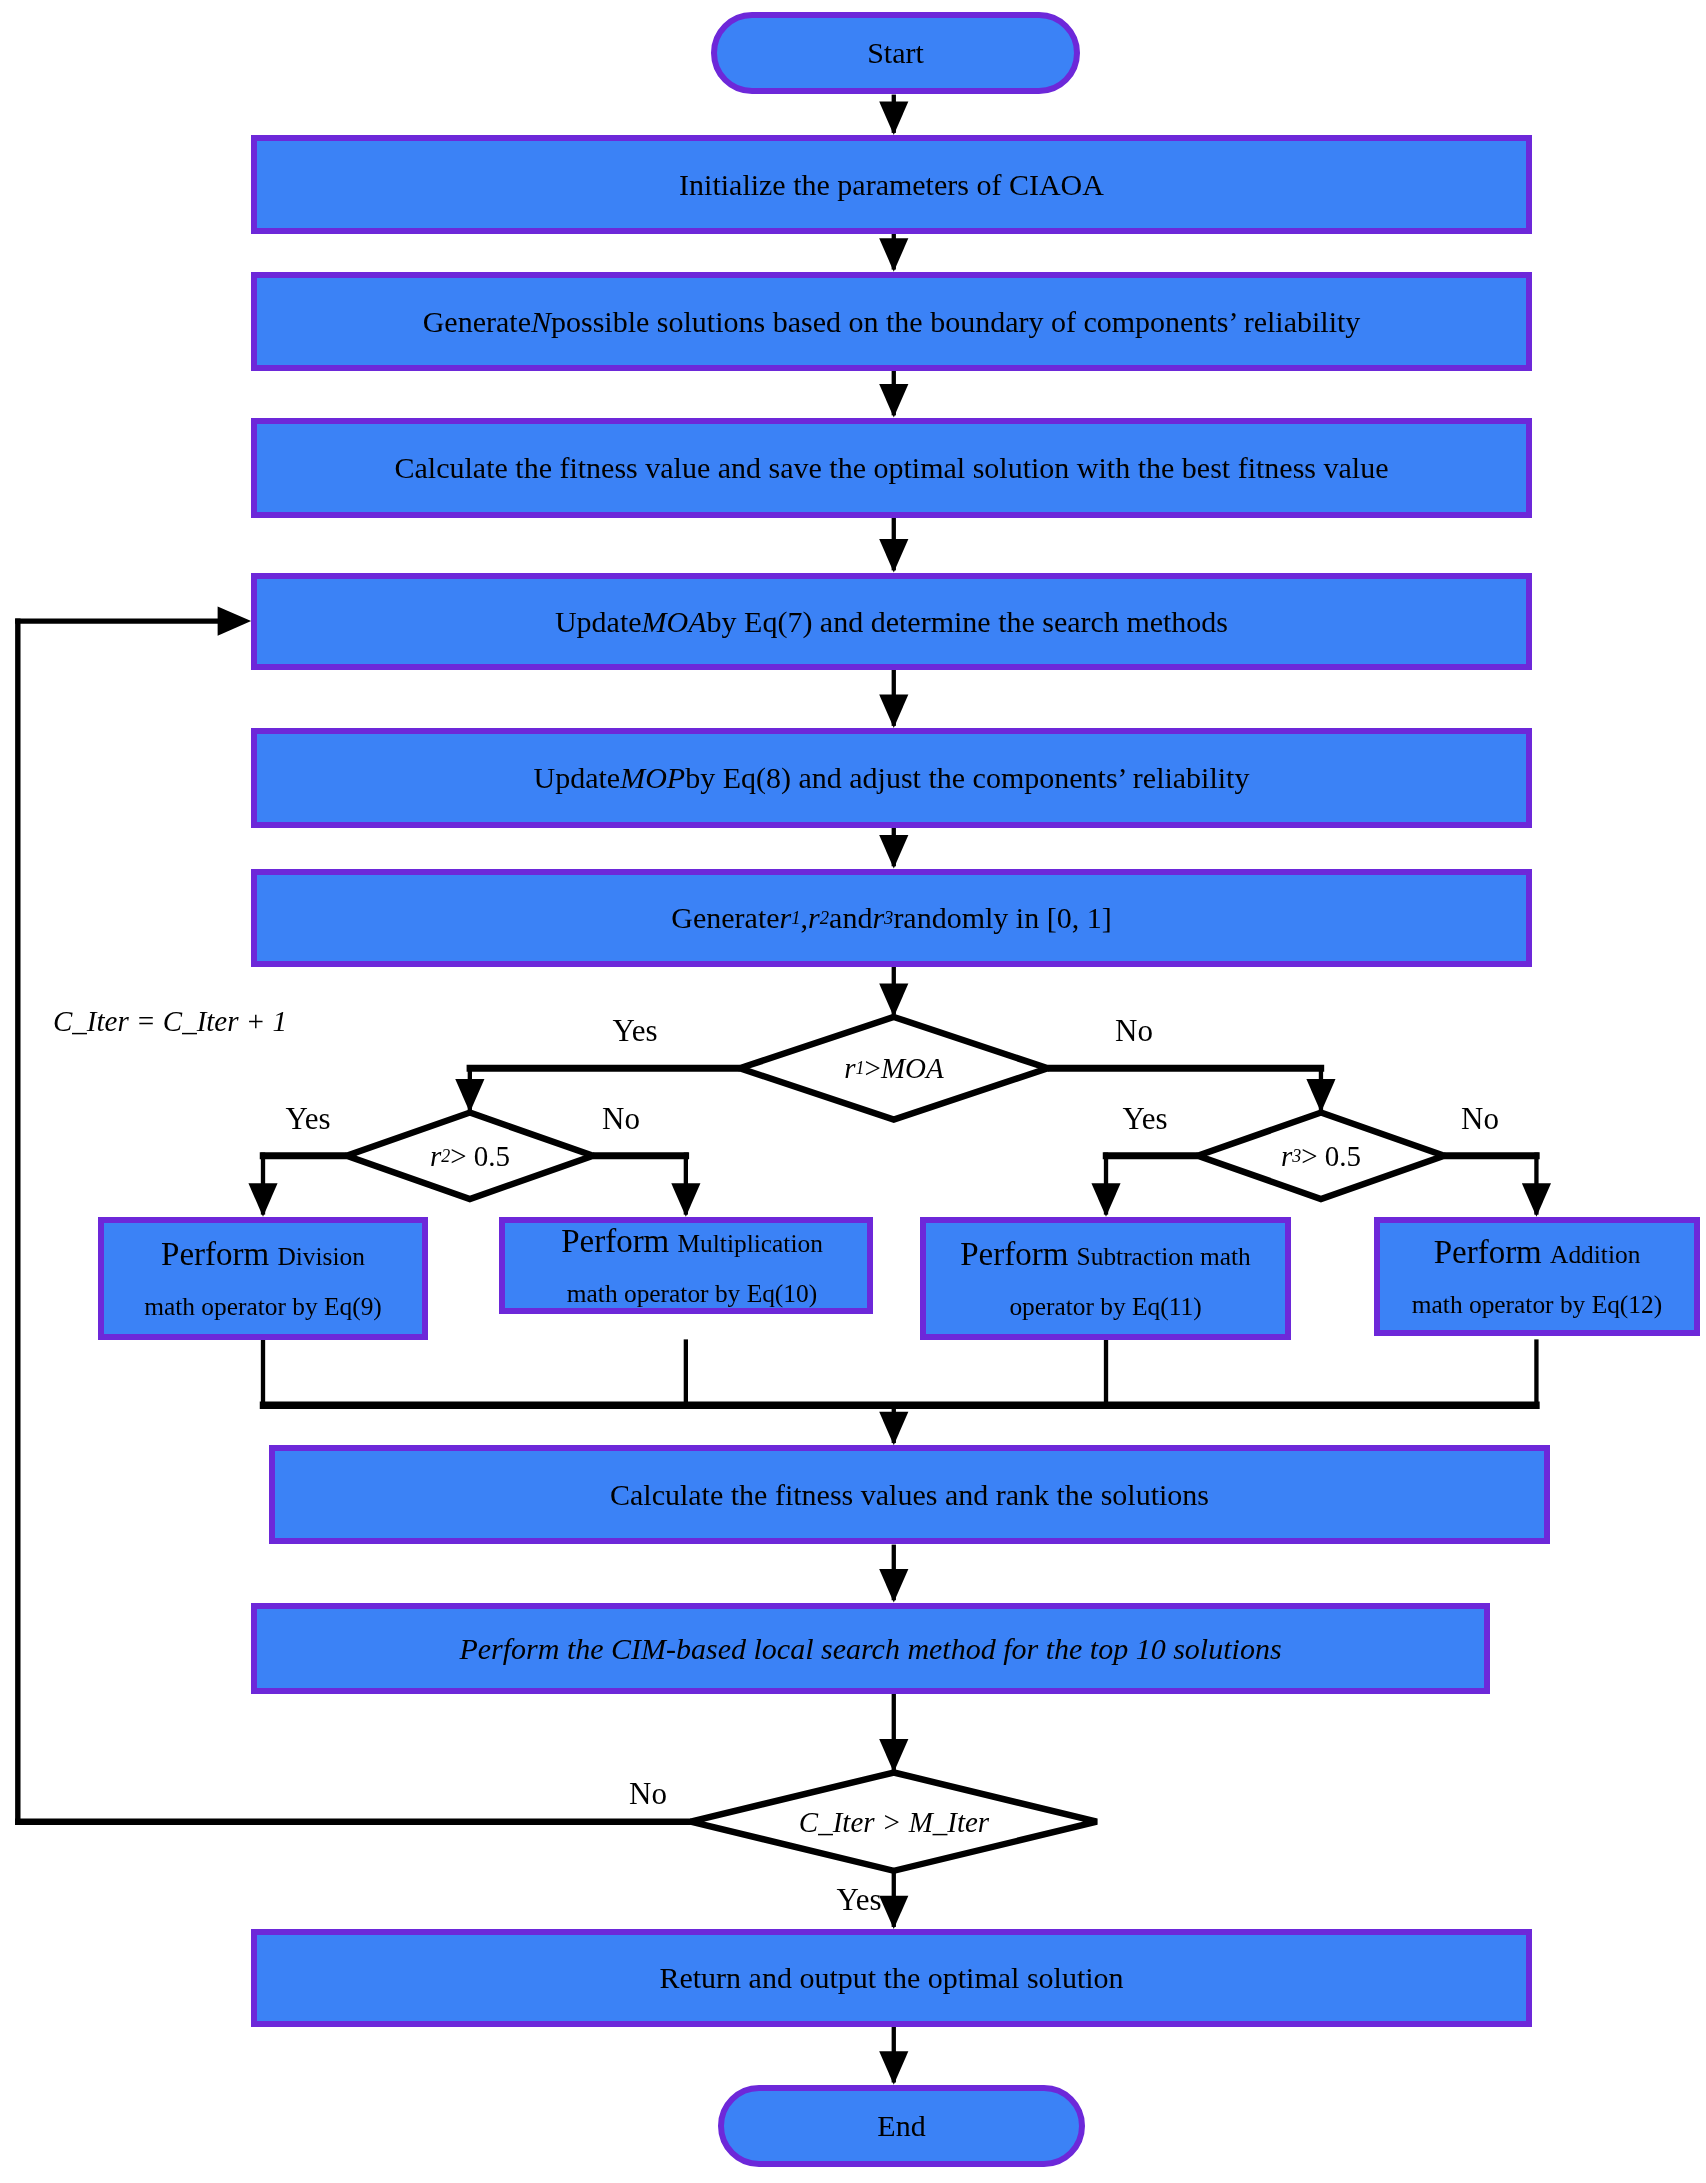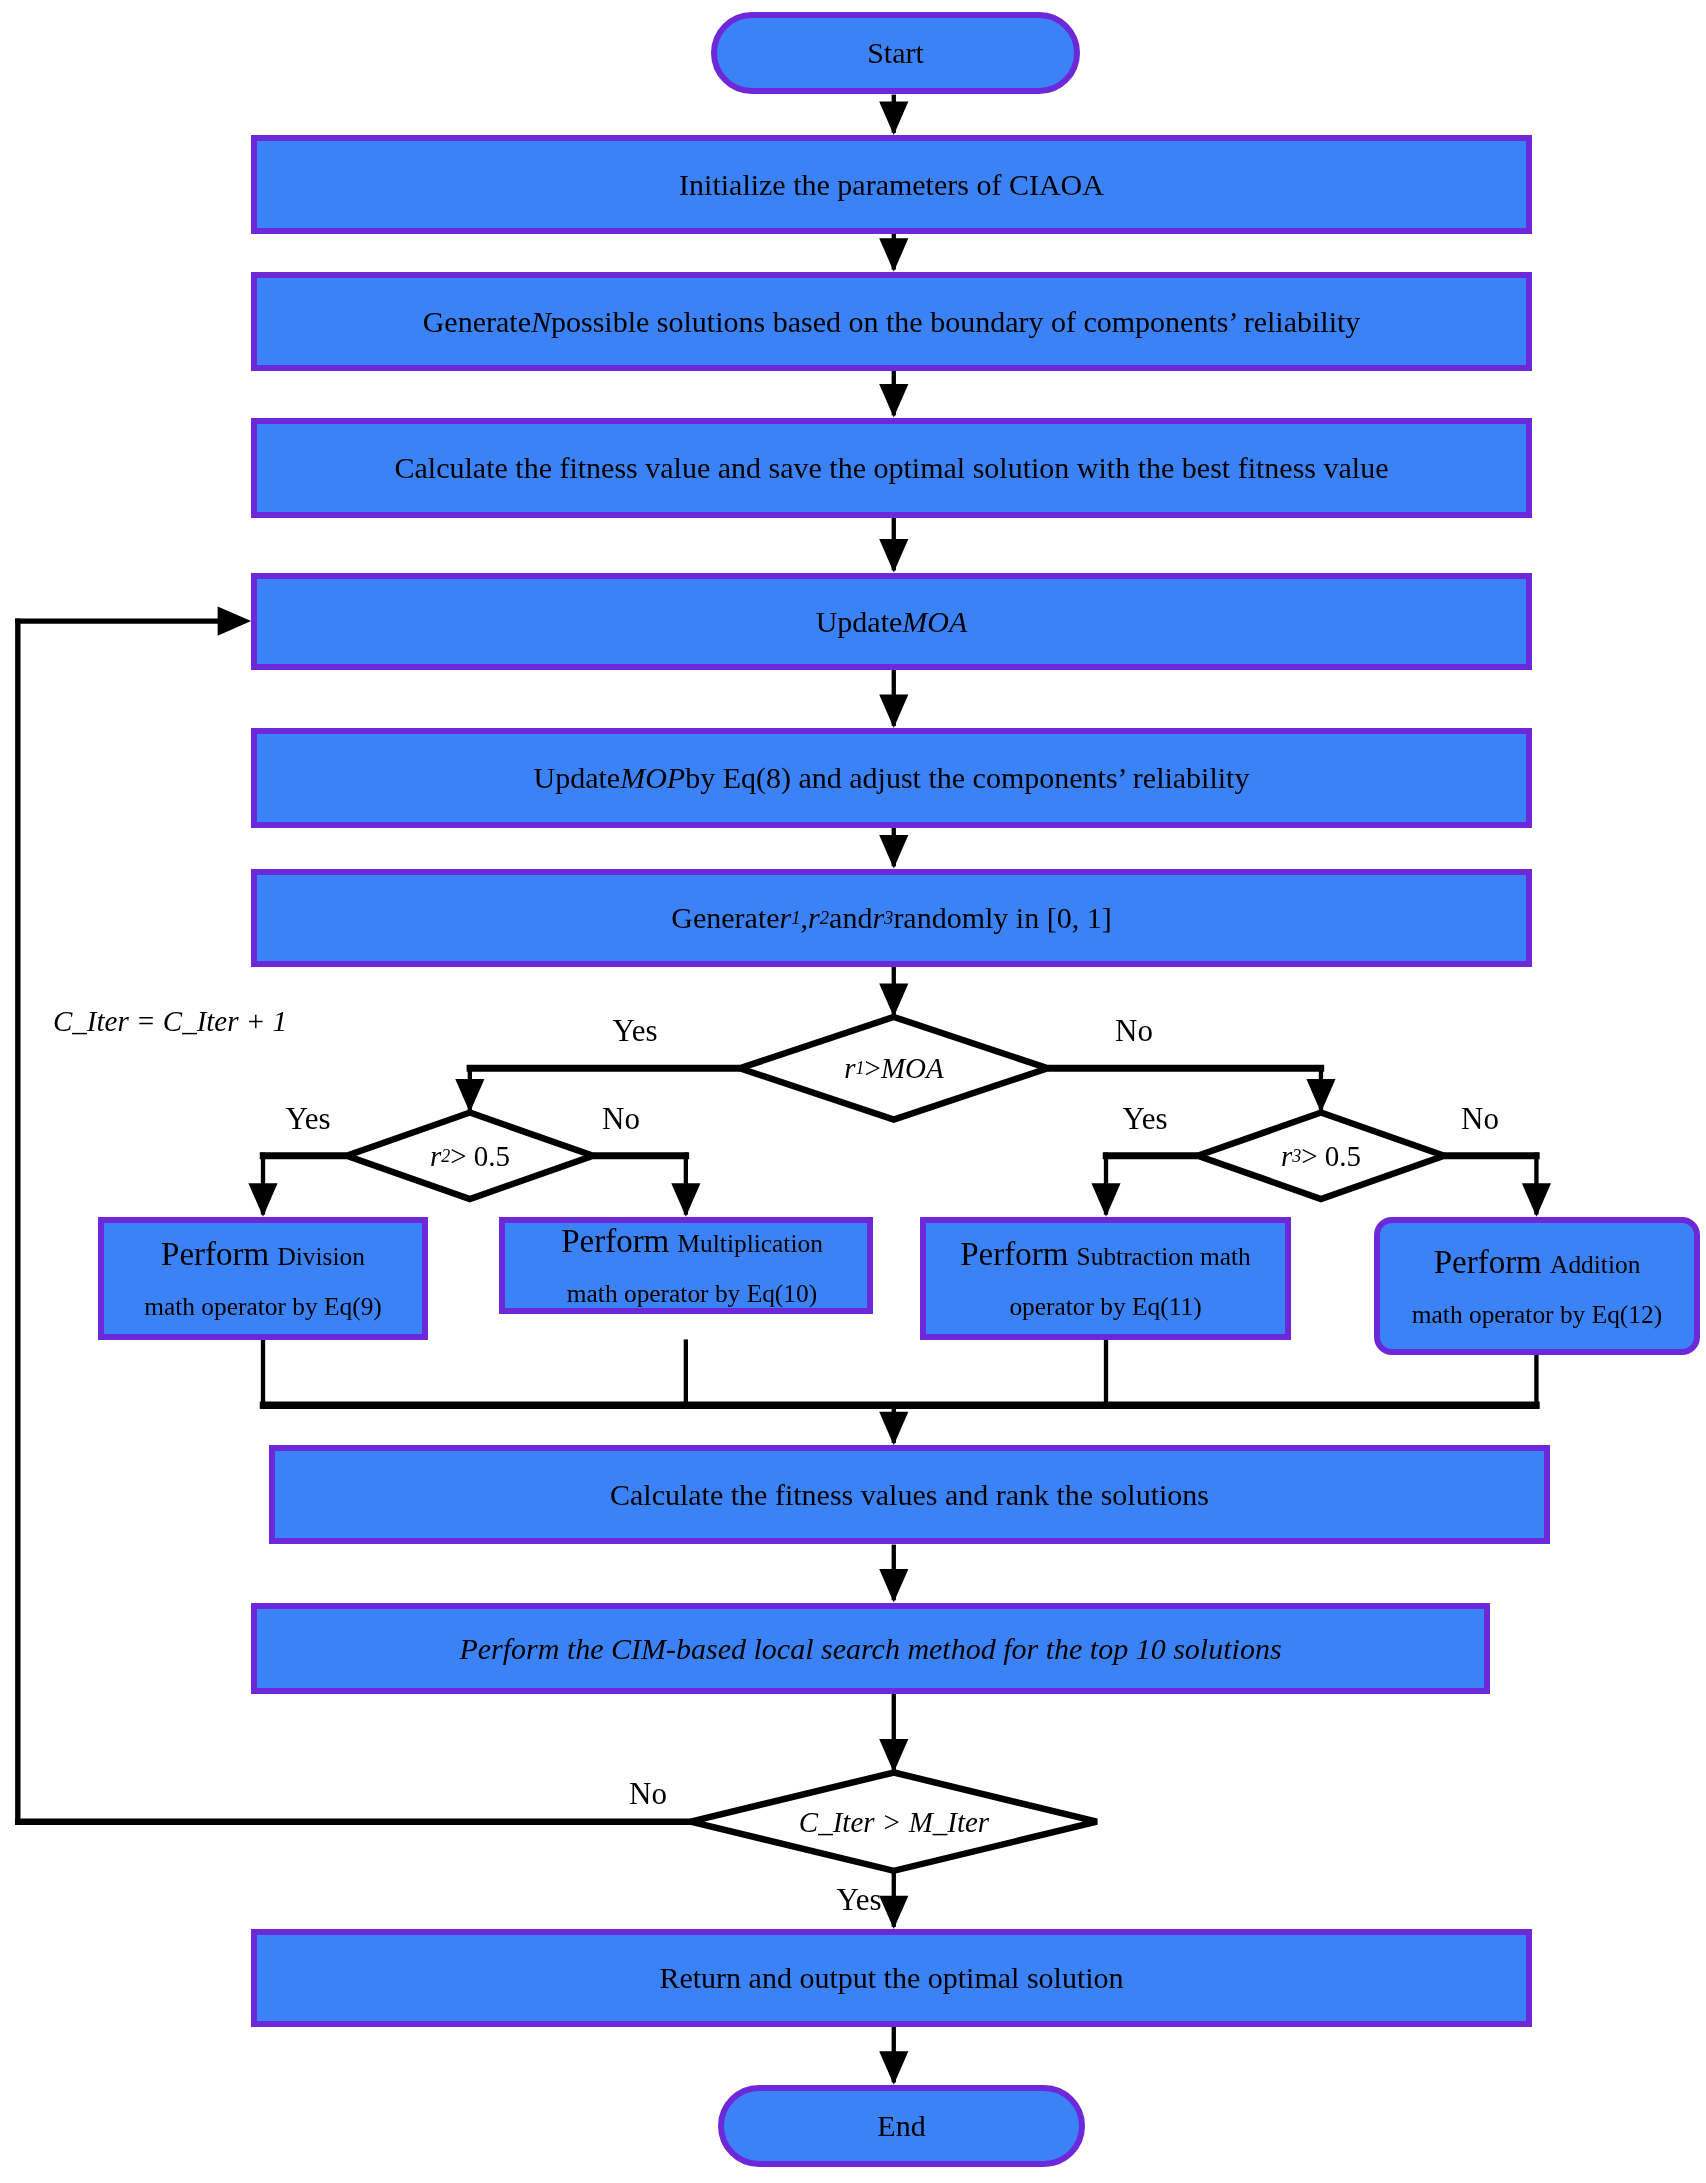--- a/index.html
+++ b/index.html
@@ -90,21 +90,21 @@
   #start { left: 711px; top: 12.4px;   width: 369px;  height: 82px; }
   #b1    { left: 251px;  top: 135px;  width: 1281px; height: 99px; }
   #b2    { left: 251px;  top: 272px;  width: 1281px; height: 99px; }
   #b3    { left: 251px;  top: 418px;  width: 1281px; height: 100px; }
   #b4    { left: 251px;  top: 573px; width: 1281px; height: 97px; }
   #b5    { left: 251px;  top: 728px; width: 1281px; height: 100px; }
   #b6    { left: 251px;  top: 869px; width: 1281px; height: 98px; }
   #opA   { left: 98px;  top: 1217px; width: 330px;  height: 123px; }
   #opB   { left: 499px;  top: 1217px; width: 374px;  height: 97px; padding-left: 12px; }
   #opC   { left: 920px; top: 1217px; width: 371px;  height: 123px; }
-  #opD   { left: 1374px; top: 1217px; width: 326px;  height: 138px; border-radius: 18px; }
+  #opD   { left: 1374px; top: 1217px; width: 326px;  height: 119px; }
   #calc  { left: 251px;  top: 1445px; width: 1281px; height: 99px; margin-left: 18px; }
   #cim   { left: 251px;  top: 1603px; width: 1239px; height: 91px; font-style: italic; }
   #ret   { left: 251px;  top: 1929px; width: 1281px; height: 98px; }
   #end   { left: 718px; top: 2085px; width: 367px;  height: 82px; }
 
   #d1-label { left: 740px; top: 1017px; width: 308px; height: 103px; }
   #d2-label { left: 347px;  top: 1113px; width: 246px; height: 86px; }
   #d3-label { left: 1198px; top: 1113px; width: 246px; height: 86px; }
   #d4-label { left: 691px; top: 1773px; width: 406px; height: 98px; }
 
@@ -196,20 +196,21 @@
   <div id="b1" class="node">Initialize the parameters of CIAOA</div>
   <div id="b2" class="node">
       <span>Generate </span>
       <span class="seg-i">N</span>
       <span> possible solutions based on the boundary of components’ reliability</span>
     </div>
   <div id="b3" class="node">Calculate the fitness value and save the optimal solution with the best fitness value</div>
   <div id="b4" class="node">
       <span>Update </span>
       <span class="seg-i">MOA</span>
+      <span> by Eq(7) and determine the search methods</span>
     </div>
   <div id="b5" class="node">
       <span>Update </span>
       <span class="seg-i">MOP</span>
       <span> by Eq(8) and adjust the components’ reliability</span>
     </div>
   <div id="b6" class="node">
       <span>Generate </span>
       <span class="seg-i">r</span>
       <span class="seg-sub">1</span>

